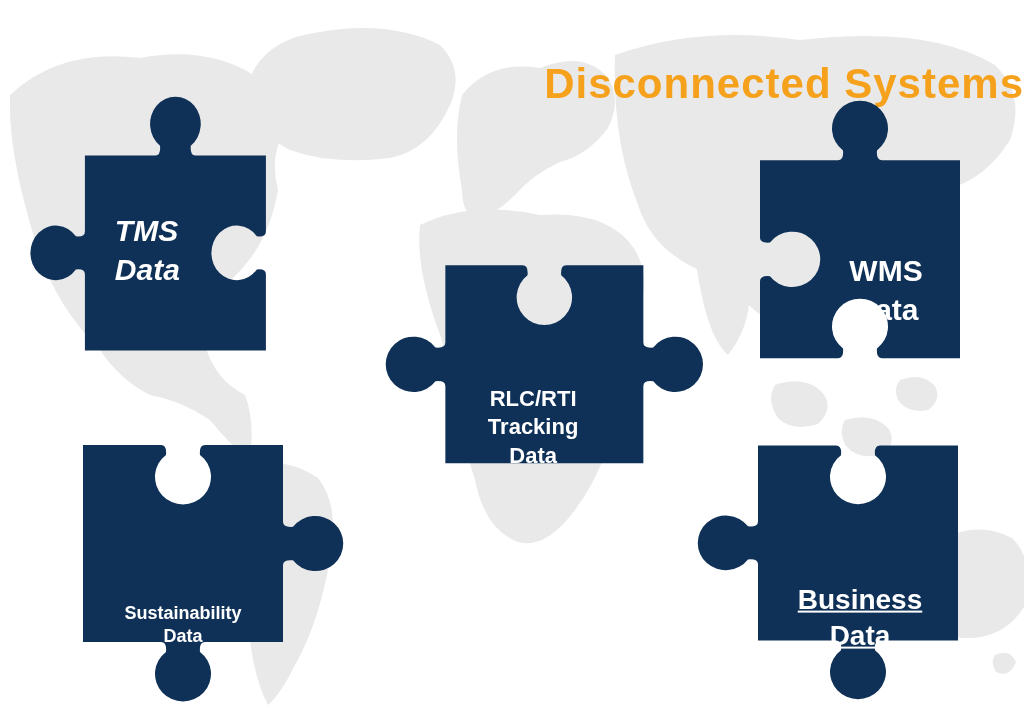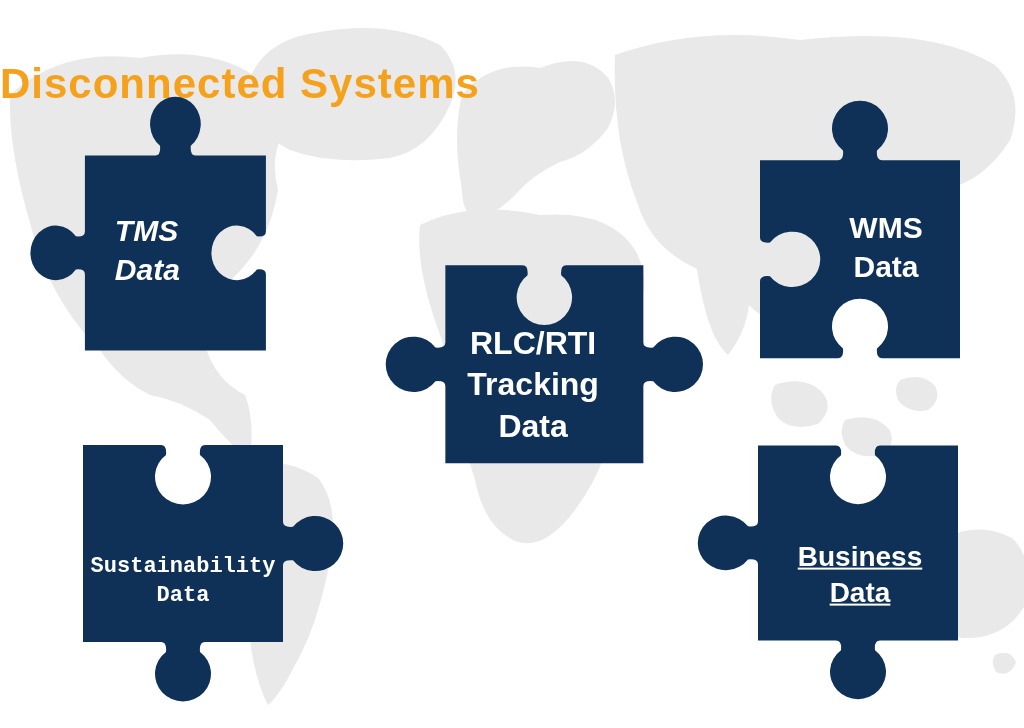--- a/index.html
+++ b/index.html
@@ -3,34 +3,34 @@
 <meta charset="utf-8">
 <style>
   html,body{margin:0;padding:0;}
   body{
     width:1024px;height:728px;position:relative;overflow:hidden;
     background:#ffffff;font-family:"Liberation Sans",sans-serif;
   }
   .map-svg{position:absolute;left:0;top:0;width:1024px;height:728px;}
   .land{fill:#E9E9E9;}
   .diagram-title{
-    position:absolute;left:0;right:0;top:60px;text-align:left;
+    position:absolute;left:0;right:0;top:60px;text-align:right;
     font-size:42px;font-weight:700;letter-spacing:1px;color:#F5A11C;
   }
   .piece{position:absolute;}
   .piece-shape{
     position:absolute;left:-32%;top:-32%;width:164%;height:164%;
     overflow:visible;display:block;
   }
   .piece-path{fill:#0F3157;}
   .piece-label{
     position:absolute;color:#ffffff;font-weight:700;line-height:1.3;
     white-space:pre-line;font-family:"Liberation Sans",sans-serif;
   }
-  .label-centered{transform:translate(-50%,-50%);text-align:center;}
+  .label-centered{transform:translate(-50%,-50%);text-align:center;margin-top:43px;}
   .label-left{transform:translateY(-50%);text-align:left;font-style:italic;}
 </style>
 </head>
 <body style="background: rgb(255, 255, 255);">
 
 <svg class="map-svg" viewBox="0 0 1024 728" aria-hidden="true">
   <path class="land" d="M10 95 Q60 48 140 58 Q210 45 258 78 Q290 100 282 135 Q270 160 278 190 Q268 250 225 285 Q200 310 205 345 Q215 380 245 395 Q255 420 250 460 Q230 445 210 420 Q180 400 150 395 Q120 380 100 350 Q50 300 32 230 Q8 150 10 95 Z" fill="#E9E9E9"></path>
   <path class="land" d="M245 95 Q255 40 320 32 Q390 20 440 45 Q465 70 450 105 Q430 150 390 158 Q330 165 290 150 Q252 130 245 95 Z" fill="#E9E9E9"></path>
   <path class="land" d="M235 470 Q280 452 318 478 Q340 505 330 560 Q318 625 295 665 Q280 695 268 705 Q252 675 248 620 Q232 530 235 470 Z" fill="#E9E9E9"></path>
   <path class="land" d="M462 95 Q490 60 540 68 Q585 50 608 78 Q622 100 608 128 Q588 155 560 162 Q532 175 515 195 Q495 215 478 218 Q462 215 462 190 Q452 135 462 95 Z" fill="#E9E9E9"></path>
@@ -59,30 +59,30 @@
     <path class="piece-path" d="M 0 0 L 78.0 0.0 Q 84.0 0.0 83.0 -10.0 A 28 28 0 1 1 117.0 -10.0 Q 116.0 0.0 122.0 0.0 L 200.0 0.0 L 200.0 200.0 L 122.0 200.0 Q 116.0 200.0 117.0 190.0 A 28 28 0 1 0 83.0 190.0 Q 84.0 200.0 78.0 200.0 L 0.0 200.0 L 0.0 122.0 Q 0.0 116.0 10.0 117.0 A 28 28 0 1 0 10.0 83.0 Q 0.0 84.0 0.0 78.0 L 0.0 0.0 Z" fill="#0F3157"></path>
   </svg>
   <div class="piece-label label-centered" style="left: 63%; top: 44%; font-size: 30px; color: rgb(255, 255, 255);">WMS
 Data</div>
 </div>
 
 <div class="piece" style="left:445px;top:265px;width:198px;height:198px;">
   <svg class="piece-shape" viewBox="-64 -64 328 328" preserveAspectRatio="none" aria-hidden="true">
     <path class="piece-path" d="M 0 0 L 78.0 0.0 Q 84.0 0.0 83.0 10.0 A 28 28 0 1 0 117.0 10.0 Q 116.0 0.0 122.0 0.0 L 200.0 0.0 L 200.0 78.0 Q 200.0 84.0 210.0 83.0 A 28 28 0 1 1 210.0 117.0 Q 200.0 116.0 200.0 122.0 L 200.0 200.0 L 0.0 200.0 L 0.0 122.0 Q 0.0 116.0 -10.0 117.0 A 28 28 0 1 1 -10.0 83.0 Q 0.0 84.0 0.0 78.0 L 0.0 0.0 Z" fill="#0F3157"></path>
   </svg>
-  <div class="piece-label label-centered" style="left: 44.5%; top: 60.5%; font-size: 32px; color: rgb(255, 255, 255);">RLC/RTI
+  <div class="piece-label label-centered" style="left: 44.5%; top: 60.5%; font-size: 22px; color: rgb(255, 255, 255);">RLC/RTI
 Tracking
 Data</div>
 </div>
 
 <div class="piece" style="left:83px;top:445px;width:200px;height:197px;">
   <svg class="piece-shape" viewBox="-64 -64 328 328" preserveAspectRatio="none" aria-hidden="true">
     <path class="piece-path" d="M 0 0 L 78.0 0.0 Q 84.0 0.0 83.0 10.0 A 28 28 0 1 0 117.0 10.0 Q 116.0 0.0 122.0 0.0 L 200.0 0.0 L 200.0 78.0 Q 200.0 84.0 210.0 83.0 A 28 28 0 1 1 210.0 117.0 Q 200.0 116.0 200.0 122.0 L 200.0 200.0 L 122.0 200.0 Q 116.0 200.0 117.0 210.0 A 28 28 0 1 1 83.0 210.0 Q 84.0 200.0 78.0 200.0 L 0.0 200.0 L 0.0 0.0 Z" fill="#0F3157"></path>
   </svg>
-  <div class="piece-label label-centered" style="left: 50%; top: 69.5%; font-size: 22px; color: rgb(255, 255, 255); font-family: Liberation Mono, monospace;">Sustainability
+  <div class="piece-label label-centered" style="left: 50%; top: 69.5%; font-size: 18px; color: rgb(255, 255, 255);">Sustainability
 Data</div>
 </div>
 
 <div class="piece" style="left:758px;top:445px;width:200px;height:195px;">
   <svg class="piece-shape" viewBox="-64 -64 328 328" preserveAspectRatio="none" aria-hidden="true">
     <path class="piece-path" d="M 0 0 L 78.0 0.0 Q 84.0 0.0 83.0 10.0 A 28 28 0 1 0 117.0 10.0 Q 116.0 0.0 122.0 0.0 L 200.0 0.0 L 200.0 200.0 L 122.0 200.0 Q 116.0 200.0 117.0 210.0 A 28 28 0 1 1 83.0 210.0 Q 84.0 200.0 78.0 200.0 L 0.0 200.0 L 0.0 122.0 Q 0.0 116.0 -10.0 117.0 A 28 28 0 1 1 -10.0 83.0 Q 0.0 84.0 0.0 78.0 L 0.0 0.0 Z" fill="#0F3157"></path>
   </svg>
   <div class="piece-label label-centered" style="left: 51%; top: 66.5%; font-size: 28px; color: rgb(255, 255, 255); text-decoration: underline;">Business
 Data</div>
 </div>

